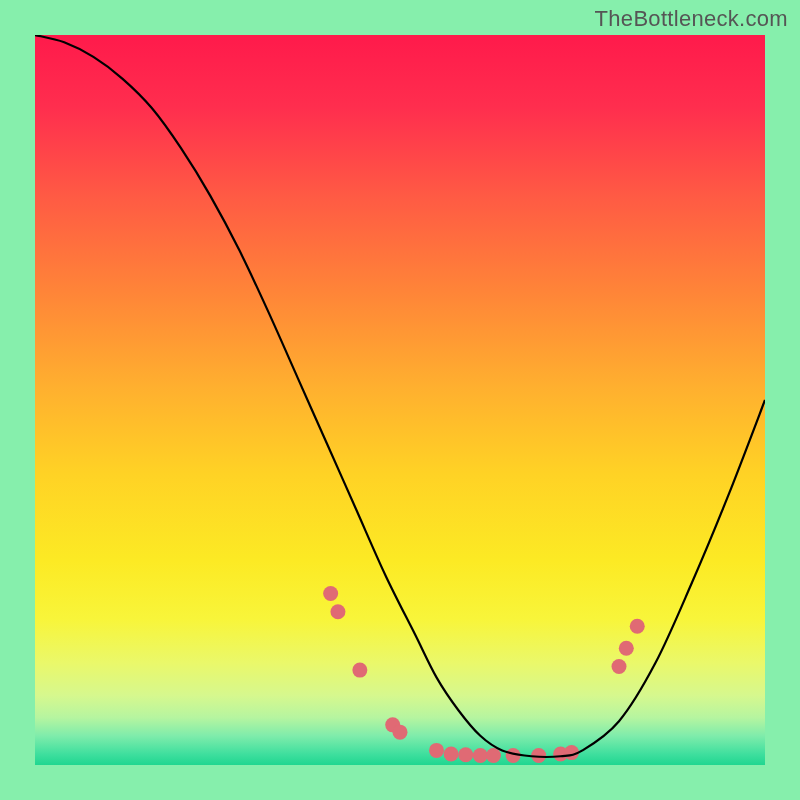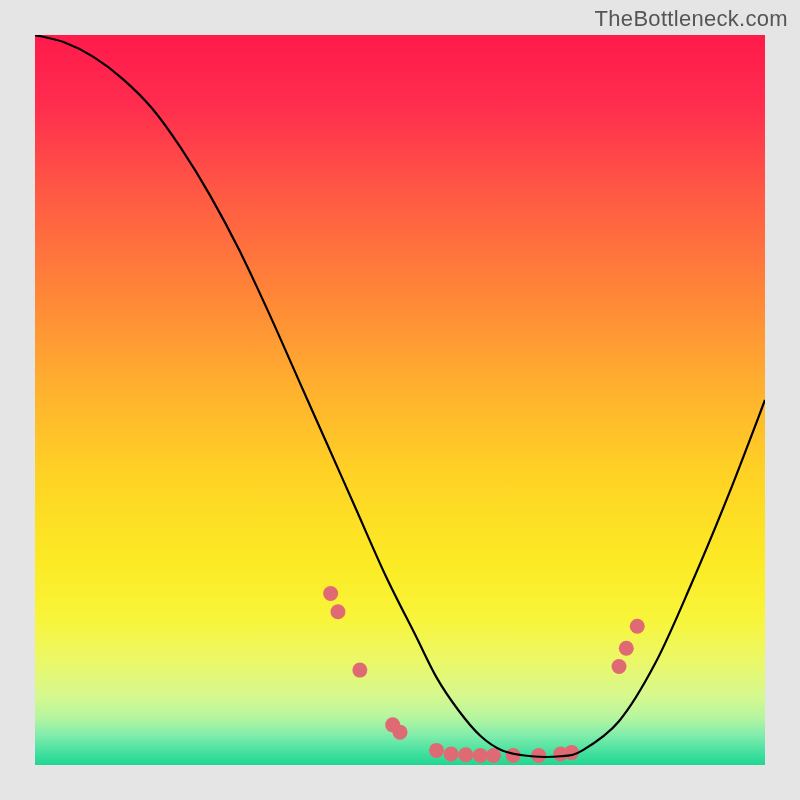--- a/index.html
+++ b/index.html
@@ -8,21 +8,21 @@
     width: 800px;
     height: 800px;
     background: #000000;
     overflow: hidden;
     font-family: Arial, Helvetica, sans-serif;
   }
   .stage {
     position: relative;
     width: 800px;
     height: 800px;
-    background: #e5e5e5;
+    background: #86efac;
   }
   .watermark {
     position: absolute;
     top: 6px;
     right: 12px;
     color: #555555;
     font-size: 22px;
     font-weight: 500;
     letter-spacing: 0.3px;
     z-index: 10;

